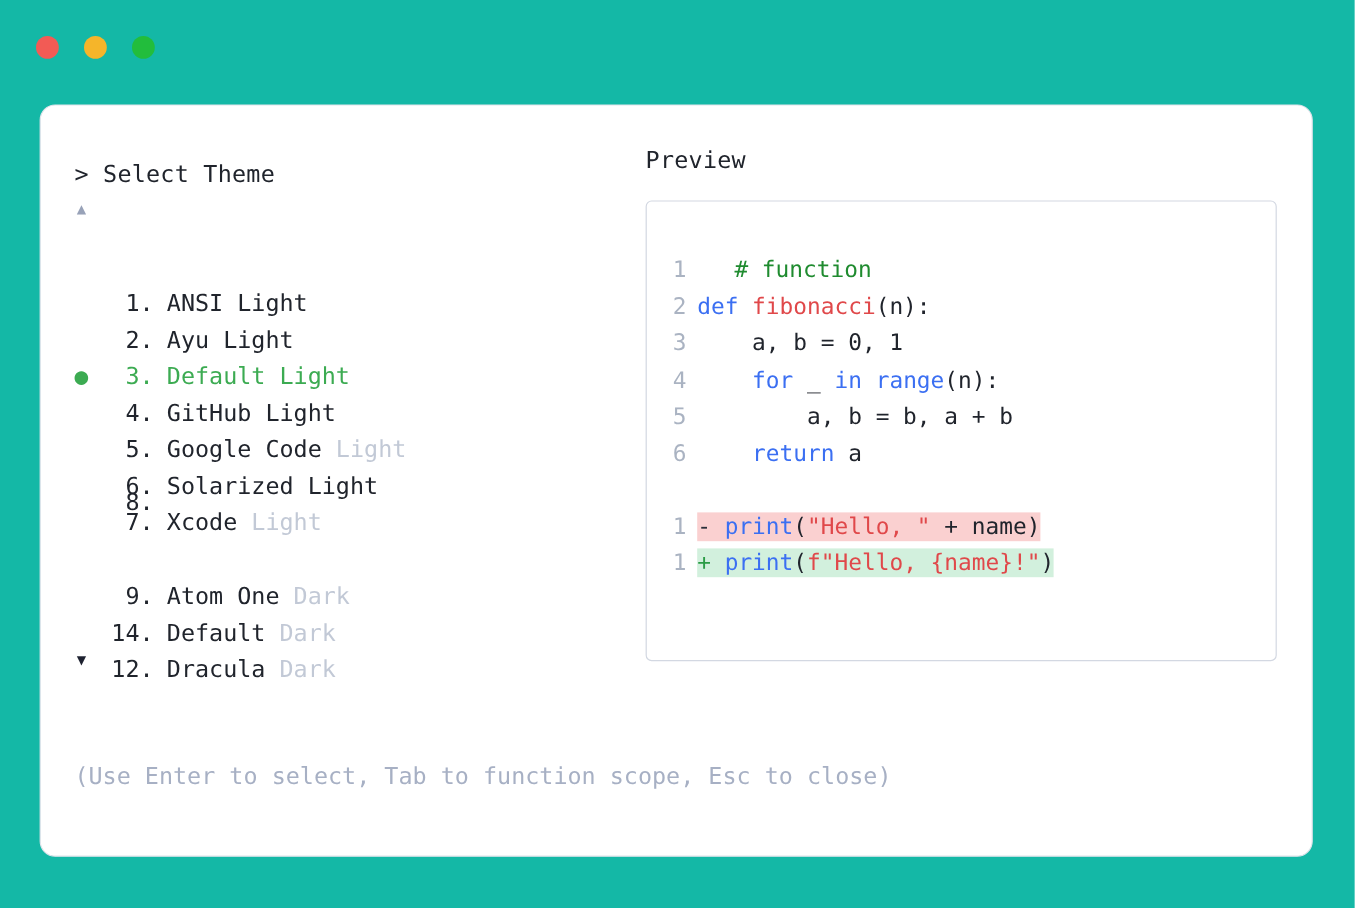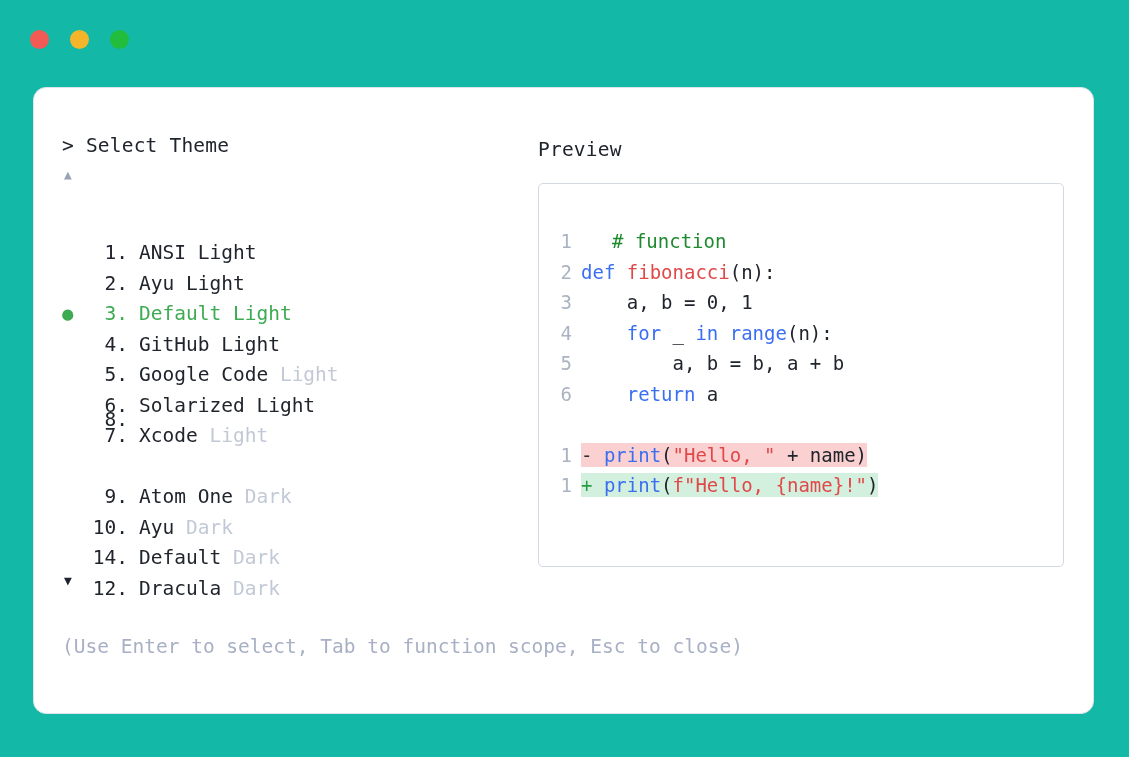--- a/index.html
+++ b/index.html
@@ -57,21 +57,21 @@
   }
   .left-col {
     position: absolute;
     left: 28px;
     top: 44px;
     width: 480px;
   }
   .right-col {
     position: absolute;
     left: 504px;
-    top: 48px;
+    top: 32px;
     width: 530px;
   }
 
   .heading {
     font-size: 19.5px;
     line-height: 28px;
     color: #20242c;
     letter-spacing: 0.2px;
     white-space: pre;
   }
@@ -194,21 +194,20 @@
         <ul class="theme-list">
             <li class="theme-item"><span class="bullet-cell">●</span><span class="num-cell">1.</span><span class="name-cell">ANSI <span class="">Light</span></span></li>
             <li class="theme-item"><span class="bullet-cell">●</span><span class="num-cell">2.</span><span class="name-cell">Ayu <span class="">Light</span></span></li>
             <li class="theme-item selected"><span class="bullet-cell">●</span><span class="num-cell">3.</span><span class="name-cell">Default <span class="">Light</span></span></li>
             <li class="theme-item"><span class="bullet-cell">●</span><span class="num-cell">4.</span><span class="name-cell">GitHub <span class="">Light</span></span></li>
             <li class="theme-item"><span class="bullet-cell">●</span><span class="num-cell">5.</span><span class="name-cell">Google Code <span class="dim">Light</span></span></li>
             <li class="theme-item"><span class="bullet-cell">●</span><span class="num-cell">6.</span><span class="name-cell">Solarized <span class="">Light</span></span></li>
             <li class="theme-item"><span class="bullet-cell">●</span><span class="num-cell">7.</span><span class="name-cell">Xcode <span class="dim">Light</span></span></li>
             <li class="theme-item"><span class="bullet-cell">●</span><span class="num-cell">8.</span></li>
             <li class="theme-item"><span class="bullet-cell">●</span><span class="num-cell">9.</span><span class="name-cell">Atom One <span class="dim">Dark</span></span></li>
-            <li class="theme-item"><span class="bullet-cell">●</span><span class="num-cell">10.</span><span class="name-cell">Ayu <span class="dim">Dark</span></span></li>
             <li class="theme-item"><span class="bullet-cell">●</span><span class="num-cell">14.</span><span class="name-cell">Default <span class="dim">Dark</span></span></li>
             <li class="theme-item"><span class="bullet-cell">●</span><span class="num-cell">12.</span><span class="name-cell">Dracula <span class="dim">Dark</span></span></li>
           </ul>
         <div class="arrow arrow-down">▼</div>
       </div>
 
       <div class="right-col">
         <div class="heading">Preview</div>
         <div class="preview-box">
           <div class="code"><div class="code-line"><span class="ln">1</span><span class="tok-comment"># function</span></div><div class="code-line"><span class="ln">2</span><span class="tok-keyword">def </span><span class="tok-fn">fibonacci</span><span class="tok-plain">(n):</span></div><div class="code-line"><span class="ln">3</span><span class="tok-plain">    a, b = 0, 1</span></div><div class="code-line"><span class="ln">4</span><span class="tok-plain">    </span><span class="tok-keyword">for</span><span class="tok-plain"> _ </span><span class="tok-keyword">in range</span><span class="tok-plain">(n):</span></div><div class="code-line"><span class="ln">5</span><span class="tok-plain">        a, b = b, a + b</span></div><div class="code-line"><span class="ln">6</span><span class="tok-plain">    </span><span class="tok-keyword">return</span><span class="tok-plain"> a</span></div><div class="spacer-line"></div><div class="diff-line diff-del"><span class="ln">1</span><span class="diff-body"><span class="marker-del">- </span><span class="tok-keyword">print</span><span class="tok-plain">(</span><span class="tok-string">"Hello, "</span><span class="tok-plain"> + name)</span></span></div><div class="diff-line diff-add"><span class="ln">1</span><span class="diff-body"><span class="marker-add">+ </span><span class="tok-keyword">print</span><span class="tok-plain">(</span><span class="tok-string">f"Hello, {name}!"</span><span class="tok-plain">)</span></span></div></div>

